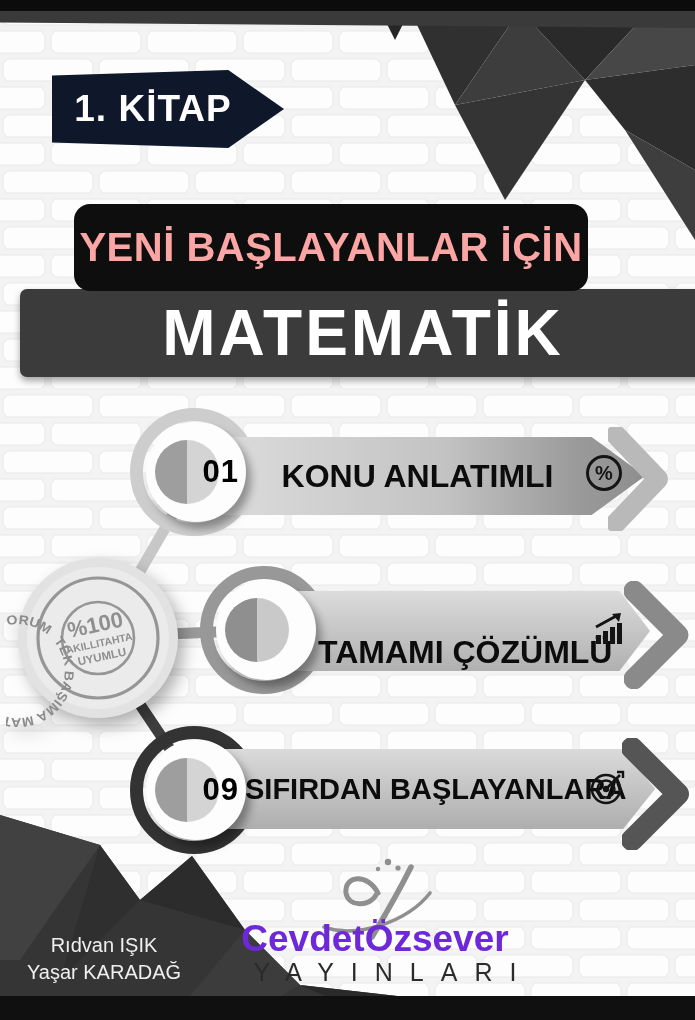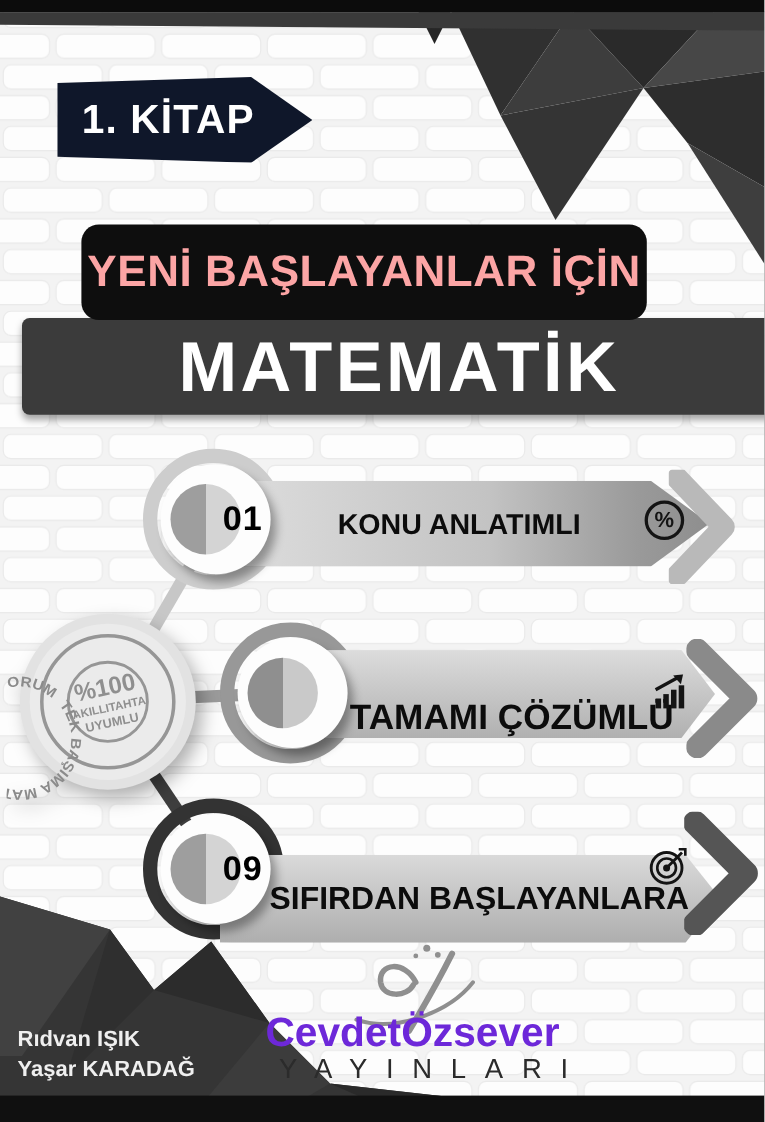--- a/index.html
+++ b/index.html
@@ -46,21 +46,21 @@
     filter:drop-shadow(4px 7px 5px rgba(0,0,0,.28));
   }
   .banner .label{
     width:100%;text-align:center;color:#0c0c0c;font-weight:900;white-space:nowrap;
   }
   .b1{clip-path:polygon(0 0,88% 0,100% 50%,88% 100%,0 100%);
       background:linear-gradient(90deg,#dedede 0%,#c3c3c3 55%,#9a9a9a 85%,#8e8e8e 100%);}
   .b2{clip-path:polygon(0 0,92% 0,100% 50%,92% 100%,0 100%);
       background:linear-gradient(180deg,#dcdcdc 0%,#c8c8c8 45%,#b0b0b0 100%);}
   .b3{clip-path:polygon(0 0,93% 0,100% 50%,93% 100%,0 100%);
-      background:linear-gradient(180deg,#dadada 0%,#c6c6c6 45%,#aeaeae 100%);margin-top:28px;}
+      background:linear-gradient(180deg,#dadada 0%,#c6c6c6 45%,#aeaeae 100%);}
   .chevron{position:absolute;}
   .ring{position:absolute;border-radius:50%;background:transparent;}
   .step-circle{
     position:absolute;width:100px;height:100px;border-radius:50%;background:#fdfdfd;
     box-shadow:5px 7px 9px rgba(0,0,0,.35);z-index:3;
   }
   .half-disc{
     position:absolute;left:9px;top:18px;width:64px;height:64px;border-radius:50%;
     background:linear-gradient(90deg,#9e9e9e 0 50%,#d4d4d4 50% 100%);
   }
@@ -74,22 +74,22 @@
     display:flex;align-items:center;justify-content:center;
     font-size:20px;font-weight:700;color:#141414;background:transparent;
   }
 
   
   .badge-wrap{position:absolute;left:6px;top:546px;width:184px;height:184px;z-index:6;
     filter:drop-shadow(6px 8px 8px rgba(0,0,0,.3));}
 
   
   .authors{
-    position:absolute;left:16px;top:932px;width:200px;z-index:8;
-    color:#efefef;font-size:20px;line-height:27px;font-weight:700;
+    position:absolute;left:4px;top:932px;width:200px;z-index:8;text-align:center;
+    color:#efefef;font-size:20px;line-height:27px;font-weight:400;
   }
   .publisher-name{
     position:absolute;left:190px;top:918px;width:370px;text-align:center;z-index:8;
     color:#6d28d9;font-size:37px;font-weight:800;letter-spacing:0;white-space:nowrap;
   }
   .publisher-sub{
     position:absolute;left:200px;top:958px;width:370px;text-align:center;z-index:8;
     color:#2b2b2b;font-size:25px;font-weight:400;letter-spacing:17px;text-indent:17px;white-space:nowrap;
   }
   .logo-swoosh{position:absolute;left:316px;top:855px;z-index:8;}
@@ -148,21 +148,21 @@
 
   <svg class="layer" style="z-index:4" viewBox="0 0 695 1020">
     <line x1="100" y1="640" x2="196" y2="475" stroke="#c7c7c7" stroke-width="11"></line>
     <line x1="100" y1="637" x2="263" y2="630" stroke="#9b9b9b" stroke-width="11"></line>
     <line x1="100" y1="645" x2="196" y2="788" stroke="#3e3e3e" stroke-width="11"></line>
   </svg>
 
   <div class="step-row" style="left:140px;top:425px;width:555px;height:115px;">
     <div class="ring" style="left:-10px;top:-17px;width:128px;height:128px;border:13px solid #cdcdcd;"></div>
     <div class="banner b1" style="left:60px;top:12px;width:445px;height:78px;">
-      <div class="label" style="font-size:26px;padding:0 80px 0 70px;">KONU ANLATIMLI</div>
+      <div class="label" style="font-size:32px;padding:0 80px 0 70px;">KONU ANLATIMLI</div>
     </div>
     <svg class="chevron" style="left:468px;top:2px;" width="62" height="104" viewBox="0 0 62 104">
       <path d="M8,8 L50,52 L8,96" fill="none" stroke="#b9b9b9" stroke-width="20" stroke-linecap="round" stroke-linejoin="round"></path>
     </svg>
     <div class="banner-icon pct-icon" style="left:446px;top:30px;">%</div>
     <div class="step-circle" style="left:6px;top:-3px;">
       <div class="half-disc"></div>
       <div class="step-num">01</div>
     </div>
   </div>

